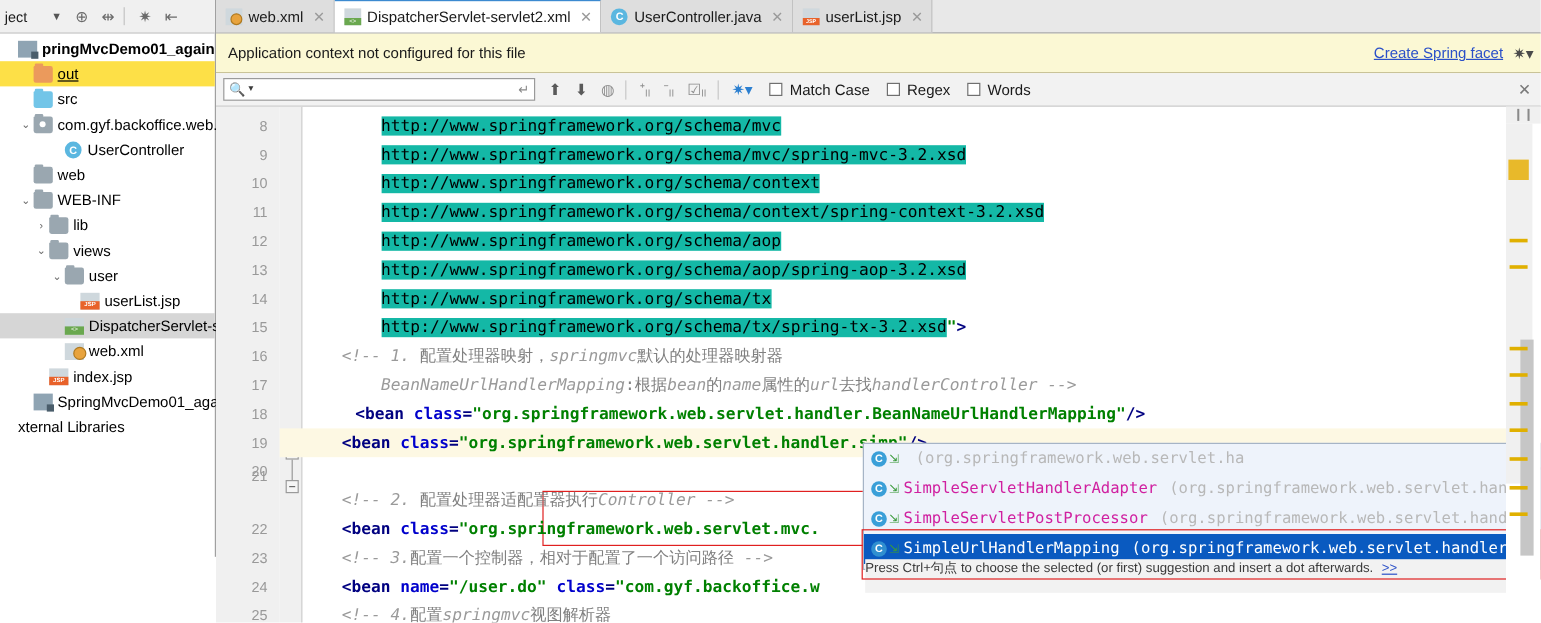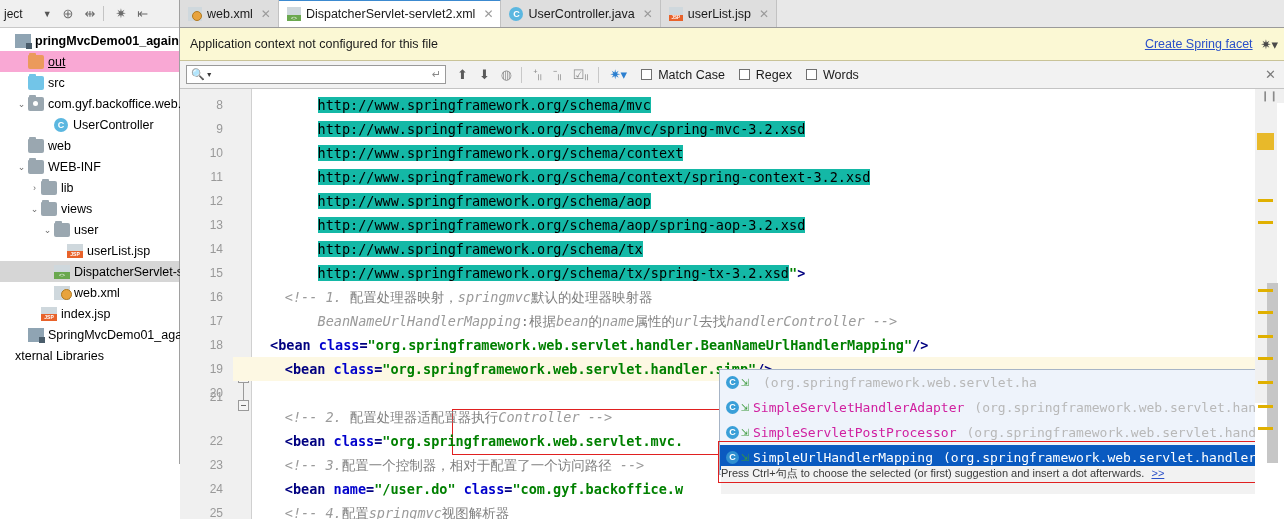--- a/index.html
+++ b/index.html
@@ -14,21 +14,21 @@
     display:flex; align-items:center; padding-left:4px; font-size:12px; color:#333; }
   #sidebar-toolbar .tb-label { font-size:12px; color:#1a1a1a; }
   #sidebar-toolbar .tb-caret { margin-left:20px; font-size:9px; color:#555; }
   #sidebar-toolbar .tb-ic { margin-left:11px; color:#6b6b6b; font-size:13px; line-height:1; }
   #sidebar-toolbar .sep { margin-left:8px; width:1px; height:15px; background:#c4c4c4; }
 
   #tree { padding-top:2px; font-size:12.5px; color:#000; }
   .tnode { height:21px; display:flex; align-items:center; white-space:nowrap;
     padding-left:2px; position:relative; }
   .tnode.sel { background:#d6d6d6; }
-  .tnode.hl  { background:#f9a8d4;text-decoration:underline; }
+  .tnode.hl  { background:#fde047;text-decoration:underline; }
   .twist { width:13px; text-align:center; font-size:9px; color:#6b6b6b; flex:none; }
   .ico { width:16px; height:14px; flex:none; margin-right:4px; position:relative; }
   .ico.folder { background:#9aa7b0; border-radius:1px 2px 2px 2px; }
   .ico.folder:before{content:"";position:absolute;left:1px;top:-2px;width:7px;height:3px;background:#9aa7b0;border-radius:1px;}
   .ico.folder.blue { background:#72c5e8; }
   .ico.folder.blue:before{ background:#72c5e8; }
   .ico.folder.orange { background:#eb9a5c; }
   .ico.folder.orange:before{ background:#eb9a5c; }
   .ico.folder.dot:after{content:"";position:absolute;left:5px;top:4px;width:5px;height:5px;background:#fff;border-radius:50%;}
   .ico.cls { width:14px;height:14px;border-radius:50%;background:#5bb7e0;color:#fff;
@@ -343,21 +343,21 @@
     <div class="code" style="top: 124px; left: 137.6px;"><span class="ctxt">http://www.springframework.org/schema/aop/spring-aop-3.2.xsd</span></div>
     <div class="lnum" style="top: 148px; position: absolute;">14</div>
     <div class="code" style="top: 148px; left: 137.6px;"><span class="ctxt">http://www.springframework.org/schema/tx</span></div>
     <div class="lnum" style="top: 172px; position: absolute;">15</div>
     <div class="code" style="top: 172px; left: 137.6px;"><span class="ctxt">http://www.springframework.org/schema/tx/spring-tx-3.2.xsd</span><span class="str">"</span><span class="tagp">&gt;</span></div>
     <div class="lnum" style="top: 196px; position: absolute;">16</div>
     <div class="code" style="top: 196px; left: 104.8px;"><span class="cmt">&lt;!-- 1. </span><span class="cmt-n">配置处理器映射，</span><span class="cmt">springmvc</span><span class="cmt-n">默认的处理器映射器</span></div>
     <div class="lnum" style="top: 220px; position: absolute;">17</div>
     <div class="code" style="top: 220px; left: 137.6px;"><span class="cmt">BeanNameUrlHandlerMapping</span><span class="cmt-n">:根据</span><span class="cmt">bean</span><span class="cmt-n">的</span><span class="cmt">name</span><span class="cmt-n">属性的</span><span class="cmt">url</span><span class="cmt-n">去找</span><span class="cmt">handlerController</span><span class="cmt"> --&gt;</span></div>
     <div class="lnum" style="top: 244px; position: absolute;">18</div>
-    <div class="code" style="top: 244px; left: 90px;"><span class="tagp">&lt;</span><span class="kw">bean </span><span class="attr">class</span><span class="tagp">=</span><span class="str">"org.springframework.web.servlet.handler.BeanNameUrlHandlerMapping"</span><span class="tagp">/&gt;</span></div>
+    <div class="code" style="top: 244px; left: 116px;"><span class="tagp">&lt;</span><span class="kw">bean </span><span class="attr">class</span><span class="tagp">=</span><span class="str">"org.springframework.web.servlet.handler.BeanNameUrlHandlerMapping"</span><span class="tagp">/&gt;</span></div>
     <div class="hlband" style="top: 268px;"></div>
     <div class="lnum" style="top: 268px; position: absolute;">19</div>
     <div class="code" style="top: 268px; left: 104.8px;"><span class="tagp">&lt;</span><span class="kw">bean </span><span class="attr">class</span><span class="tagp">=</span><span class="str">"org.springframework.web.servlet.handler.simp"</span><span class="tagp">/&gt;</span></div>
     <div class="lnum" style="top: 292px; position: absolute;">20</div>
     <div class="code" style="top: 292px; left: 104.8px;"></div>
     <div class="lnum" style="top: 296px; position: absolute; text-align: right;">21</div>
     <div class="code" style="top: 316px; left: 104.8px;"><span class="cmt">&lt;!-- 2. </span><span class="cmt-n">配置处理器适配置器执行</span><span class="cmt">Controller --&gt;</span></div>
     <div class="lnum" style="top: 340px; position: absolute;">22</div>
     <div class="code" style="top: 340px; left: 104.8px;"><span class="tagp">&lt;</span><span class="kw">bean </span><span class="attr">class</span><span class="tagp">=</span><span class="str">"org.springframework.web.servlet.mvc.</span></div>
     <div class="lnum" style="top: 364px; position: absolute;">23</div>

